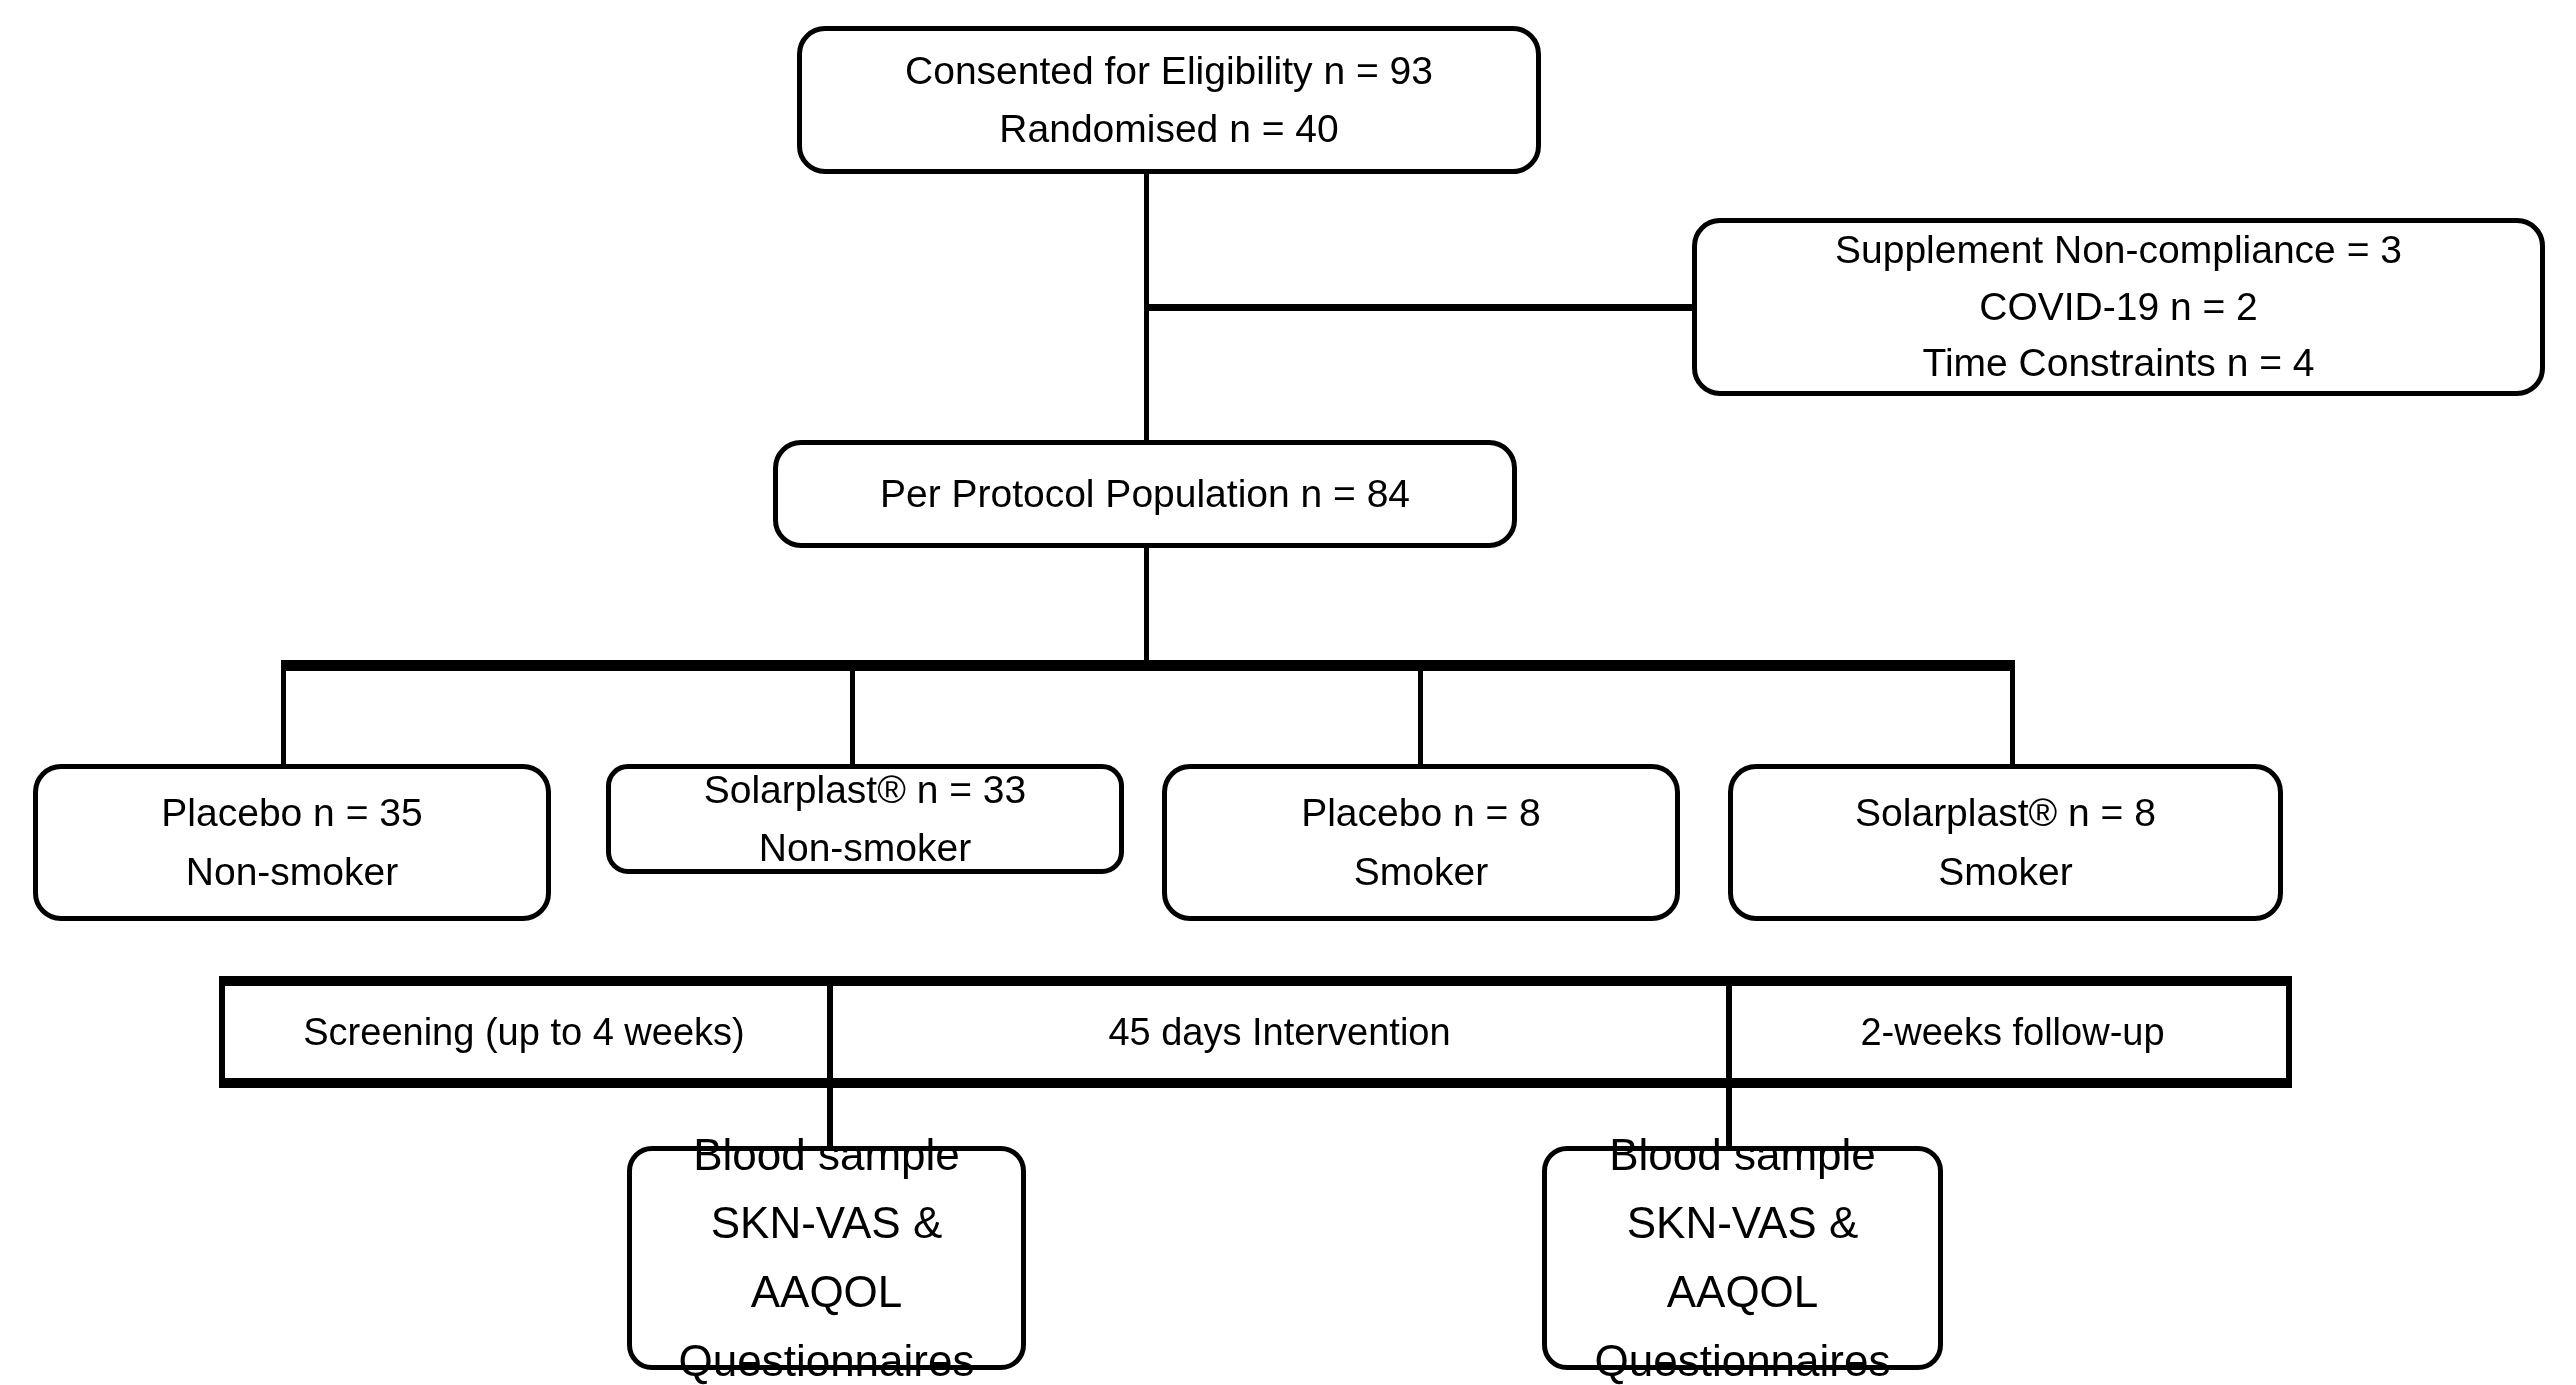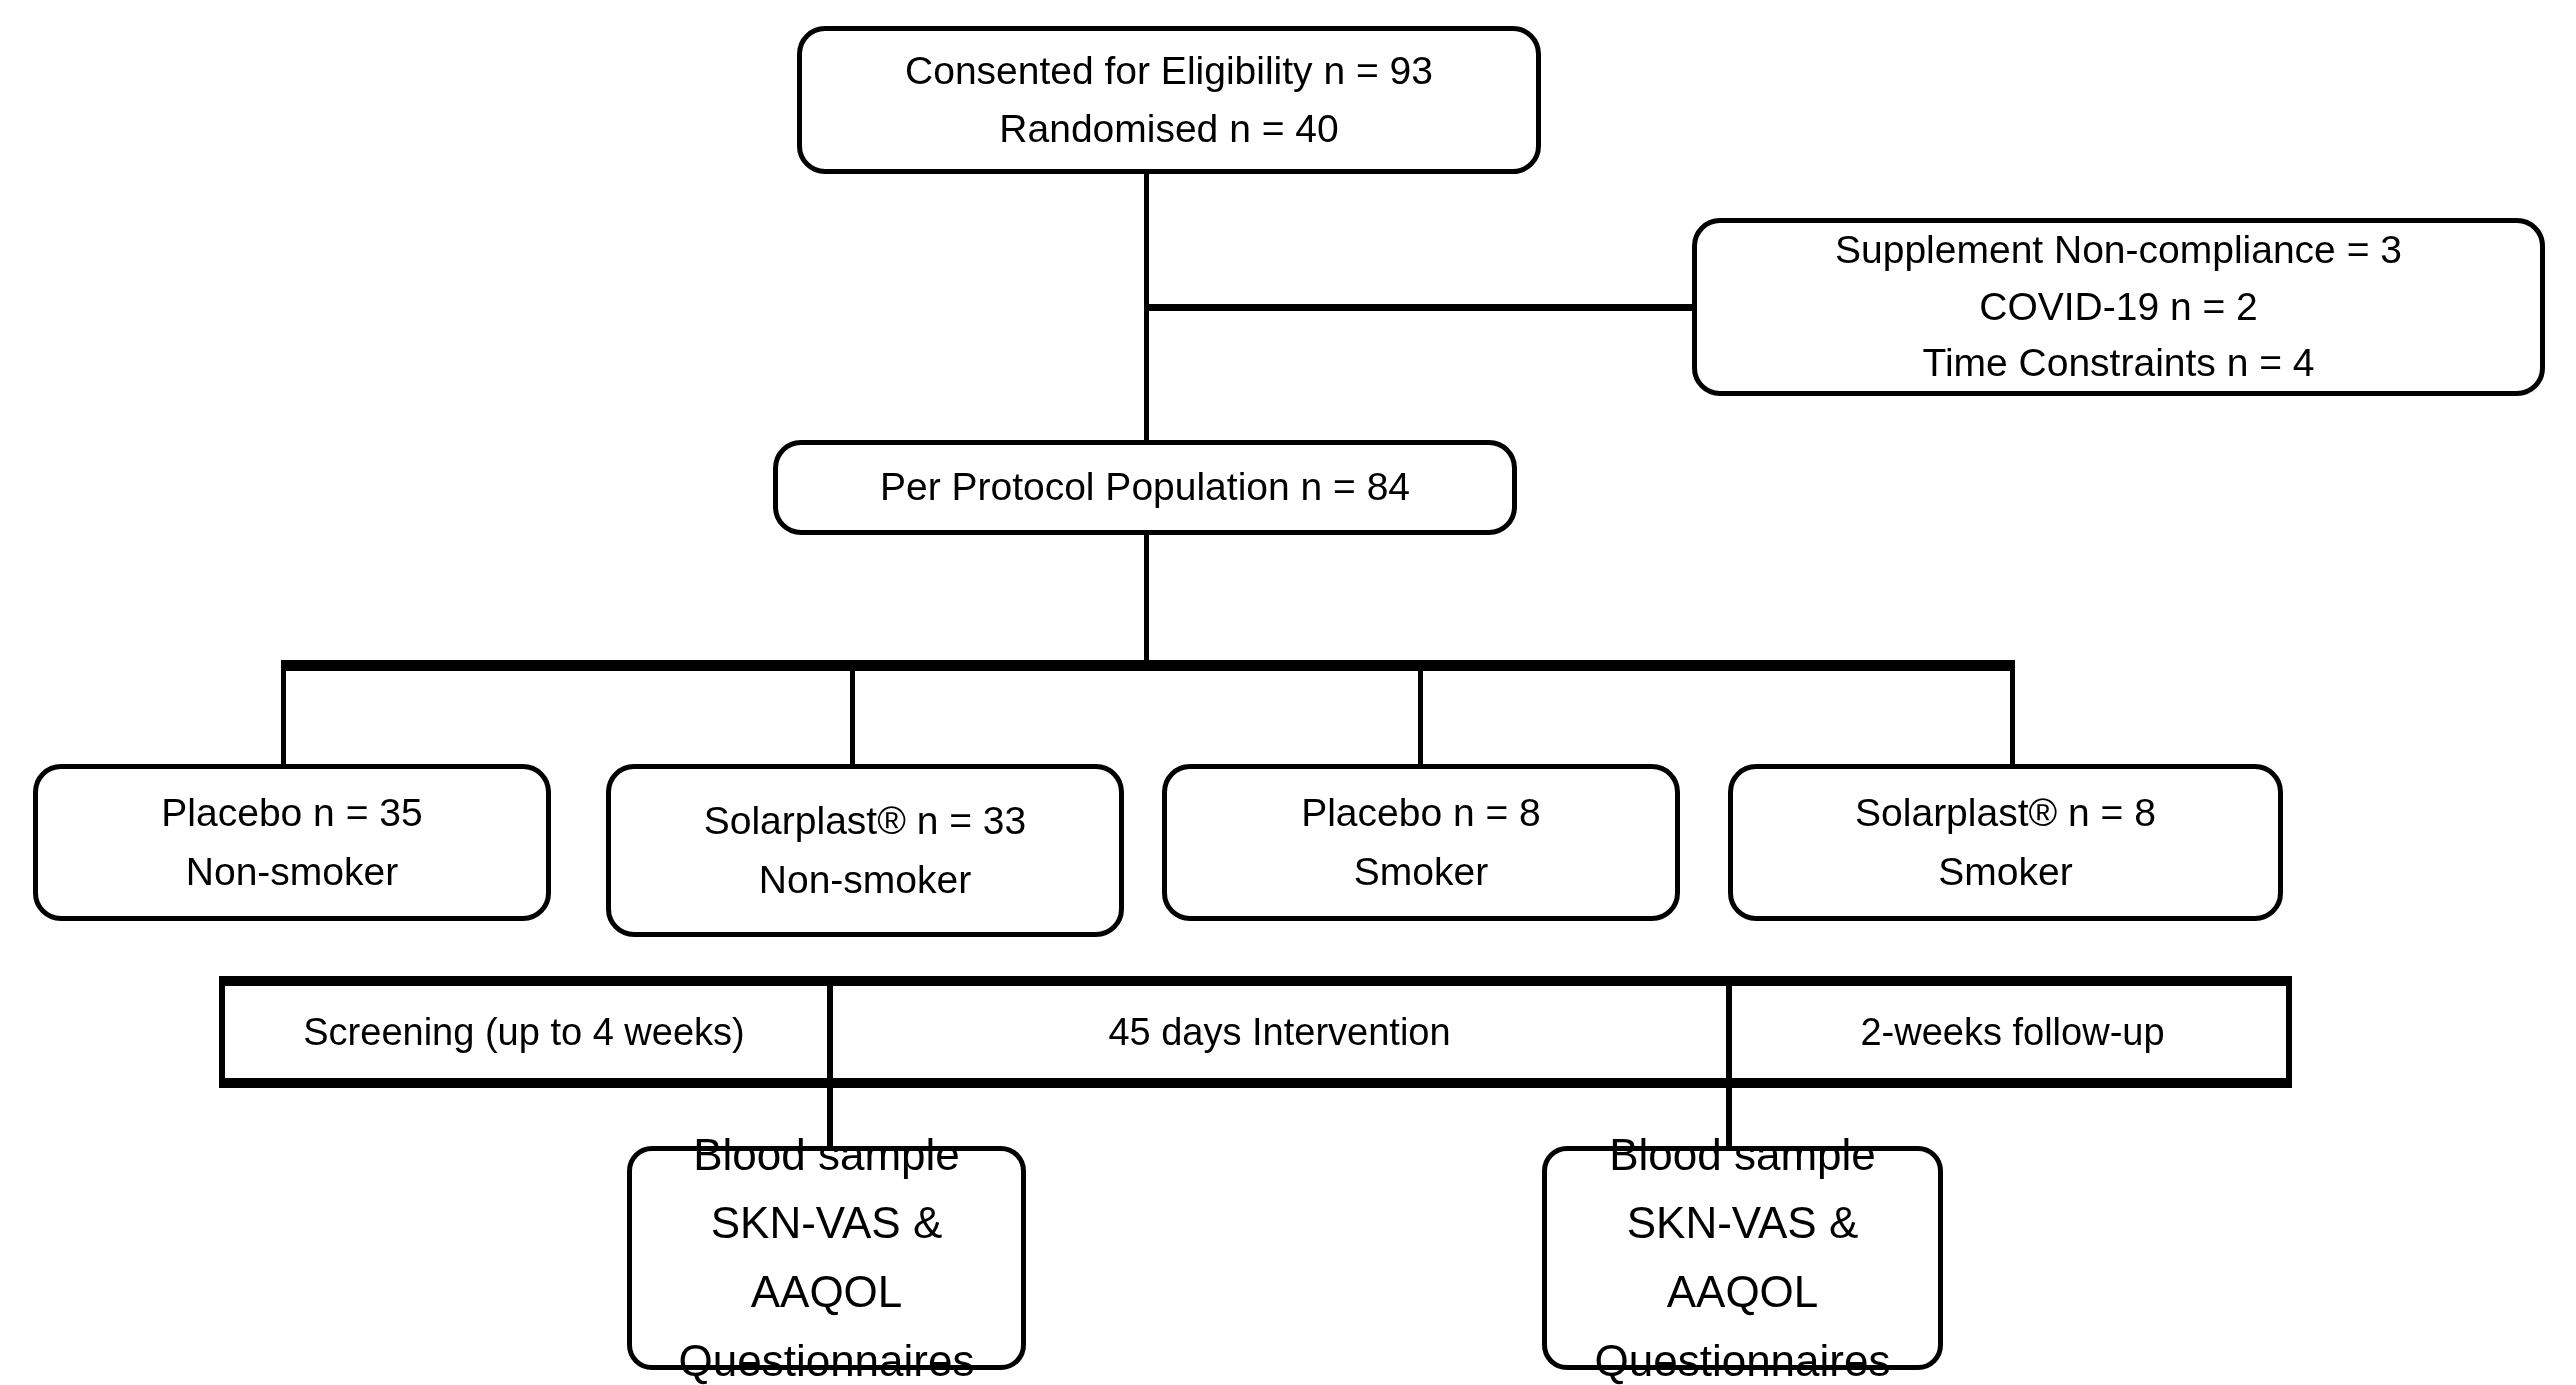--- a/index.html
+++ b/index.html
@@ -29,23 +29,23 @@
     text-align: center;
     font-size: 39px;
     line-height: 1.5;
     z-index: 2;
   }
   .node .bline { white-space: nowrap; }
 
   
   .box-consented    { left: 773px;  top: 26px;   width: 744px;  height: 148px; margin-left: 24px; }
   .box-exclusions   { left: 1692px; top: 218px;  width: 853px; height: 178px; line-height: 1.45; }
-  .box-perprotocol  { left: 773px;  top: 440px;  width: 744px;  height: 95px; }
+  .box-perprotocol  { left: 773px;  top: 440px;  width: 744px;  height: 108px; }
   .box-arm1         { left: 33px;   top: 764px;  width: 518px;  height: 157px; }
-  .box-arm2         { left: 606px;  top: 764px;  width: 518px;  height: 173px; }
+  .box-arm2         { left: 606px;  top: 764px;  width: 518px;  height: 110px; border-radius: 22px; }
   .box-arm3         { left: 1162px; top: 764px;  width: 518px;  height: 157px; }
   .box-arm4         { left: 1728px; top: 764px;  width: 555px;  height: 157px; }
   .box-assess       { border-radius: 25px; font-size: 44px; line-height: 1.56; }
   .box-assess-left  { left: 627px;  top: 1146px; width: 399px;  height: 224px; }
   .box-assess-right { left: 1542px; top: 1146px; width: 401px;  height: 224px; }
 
   
   .line {
     position: absolute;
     background: #000000;

